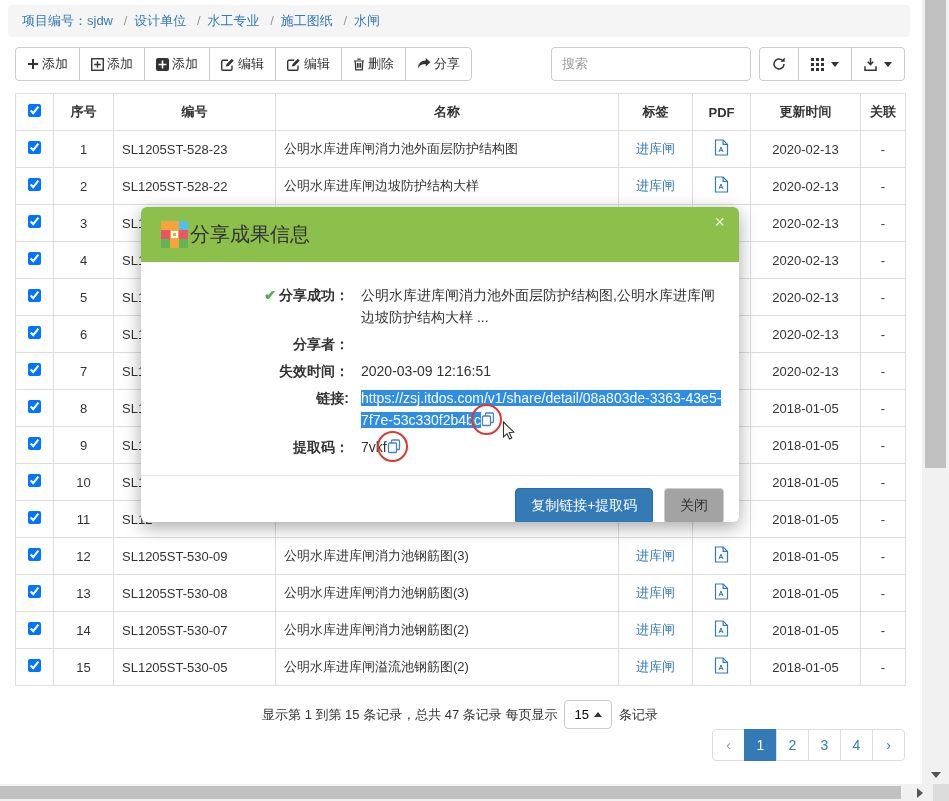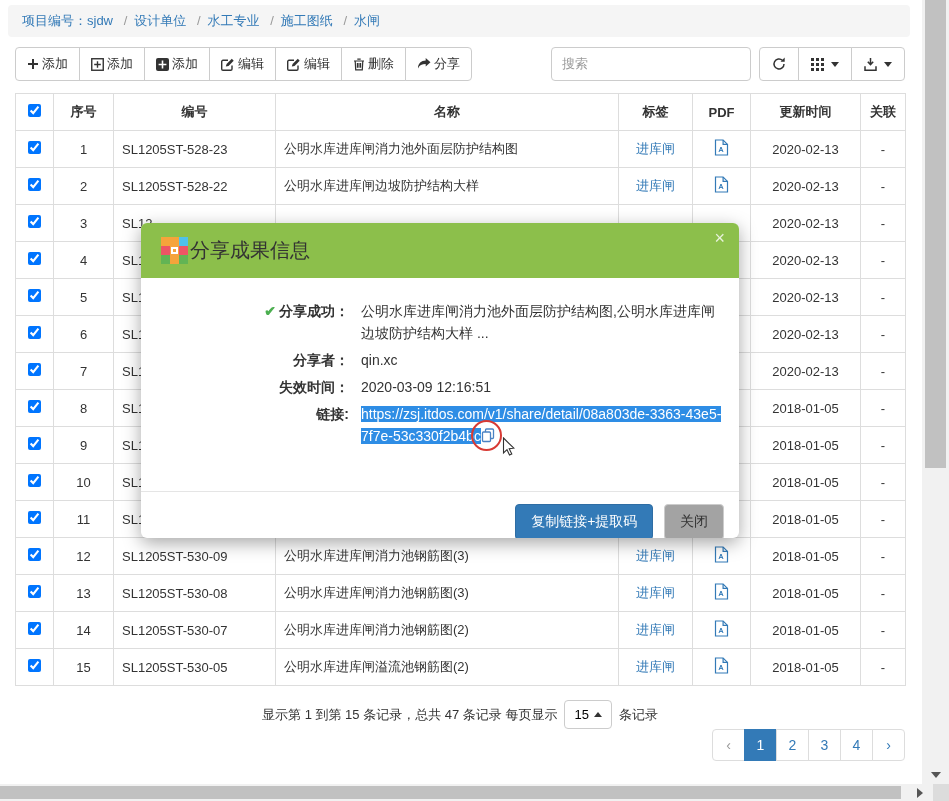--- a/index.html
+++ b/index.html
@@ -77,21 +77,21 @@
     display: inline-block; padding: 7px 0; width: 33px; text-align: center;
     border: 1px solid #ddd; margin-left: -1px; color: #337ab7;
     text-decoration: none; font-size: 14px; cursor: pointer; background: #fff;
   }
   .pagination li:first-child a { border-radius: 4px 0 0 4px; margin-left: 0; color: #999; }
   .pagination li:last-child a { border-radius: 0 4px 4px 0; }
   .pagination li.active a { background: #337ab7; border-color: #337ab7; color: #fff; }
 
   
   .modal {
-    position: absolute; left: 141px; top: 223px; width: 598px; height: 315px;
+    position: absolute; left: 141px; top: 207px; width: 598px; height: 315px;
     background: #fff; border-radius: 6px; box-shadow: 0 5px 18px rgba(0,0,0,.35);
     z-index: 20; overflow: hidden;
   }
   .modal-header {
     height: 55px; background: #8cbf4b; display: flex; align-items: center;
     padding: 0 20px; position: relative;
   }
   .modal-title { font-size: 20px; color: #333; }
   .modal-close {
     position: absolute; right: 14px; top: 6px; color: rgba(255,255,255,.8);
@@ -549,39 +549,47 @@
     <button class="modal-close">×</button>
   </div>
 
   <div class="modal-body">
     <div class="field-row">
       <div class="field-label"><span class="check">✔</span><span>分享成功：</span></div>
       <div class="field-value">公明水库进库闸消力池外面层防护结构图,公明水库进库闸边坡防护结构大样 ...</div>
     </div>
     <div class="field-row">
       <div class="field-label">分享者：</div>
-      <div class="field-value">qin.xc</div>
     </div>
     <div class="field-row">
       <div class="field-label">失效时间：</div>
       <div class="field-value">2020-03-09 12:16:51</div>
     </div>
     <div class="field-row">
       <div class="field-label">链接:</div>
       <div class="field-value">
         <span class="sel">https://zsj.itdos.com/v1/share/detail/08a803de-3363-43e5-7f7e-53c330f2b4bc</span><span class="copy-wrap"><span><svg width="14" height="15" viewBox="0 0 14 15">
                 <rect x="4.5" y="1" width="8" height="9.5" rx="1" fill="#fff" stroke="#4a82c3" stroke-width="1.3"></rect>
                 <rect x="1.5" y="4" width="8" height="9.5" rx="1" fill="#fff" stroke="#4a82c3" stroke-width="1.3"></rect>
               </svg></span><span class="red-circle"></span><span class="cursor-arrow">
               <svg width="15" height="20" viewBox="0 0 15 20">
                 <path d="M1.5 1l10.3 10.2-4.6.5 2.6 5.3-2.3 1.1-2.5-5.4-3.5 3.2z" fill="#fff" stroke="#333" stroke-width="1.1"></path>
               </svg>
             </span></span>
       </div>
     </div>
+    <div class="field-row">
+      <div class="field-label">提取码：</div>
+      <div class="field-value">
+        <span>7vkf</span><span class="copy-wrap"><span><svg width="14" height="15" viewBox="0 0 14 15">
+                <rect x="4.5" y="1" width="8" height="9.5" rx="1" fill="#fff" stroke="#4a82c3" stroke-width="1.3"></rect>
+                <rect x="1.5" y="4" width="8" height="9.5" rx="1" fill="#fff" stroke="#4a82c3" stroke-width="1.3"></rect>
+              </svg></span><span class="red-circle"></span></span>
+      </div>
+    </div>
   </div>
 
   <div class="modal-footer">
     <button class="btn-primary">复制链接+提取码</button>
     <button class="btn-default">关闭</button>
   </div>
 </div>
 
 <div class="vscroll">
   <div class="thumb"></div>

